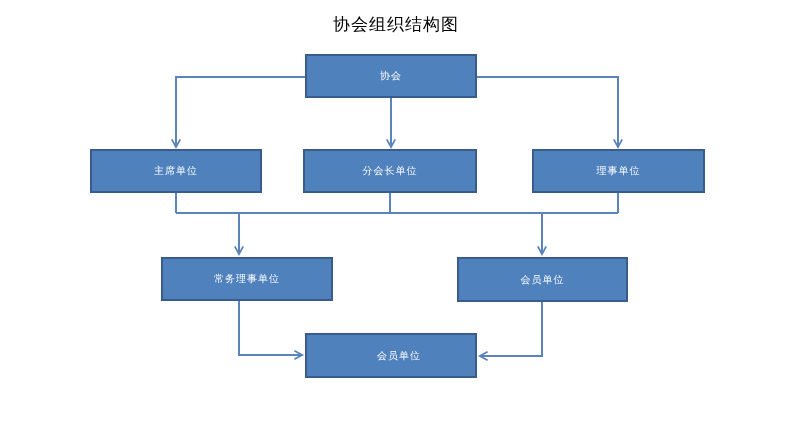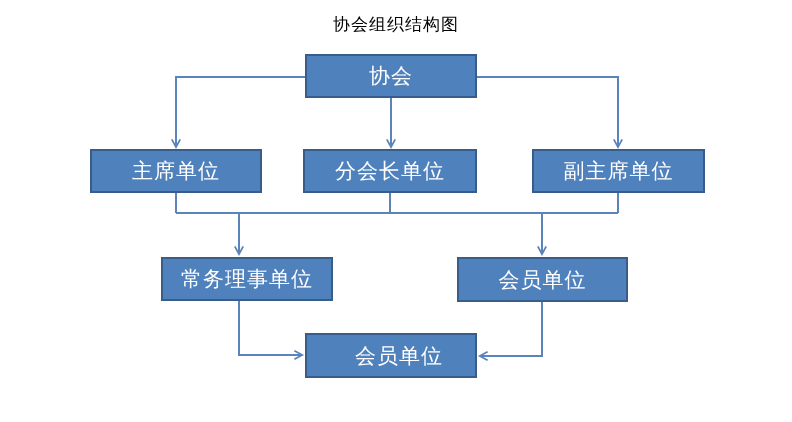--- a/index.html
+++ b/index.html
@@ -43,21 +43,21 @@
     fill: none;
     stroke: var(--connector);
     stroke-width: 1.5;
   }
   .node {
     position: absolute;
     box-sizing: border-box;
     background: var(--box-fill);
     border: 2px solid var(--box-border);
     color: var(--box-text);
-    font-size: 21px;
+    font-size: 10px;
     letter-spacing: 1px;
     display: flex;
     align-items: center;
     justify-content: center;
     text-align: left;
     font-family: Liberation Mono, monospace;
   }
   #node-association      { left: 305px; top: 54px;  width: 172px; height: 44px; }
   #node-chairman         { left: 90px;  top: 149px; width: 172px; height: 44px; }
   #node-branch-president { left: 303px; top: 149px; width: 174px; height: 44px; }
@@ -95,21 +95,21 @@
     <path class="edge" d="M239,301 V355 H301" marker-end="url(#arrow)"></path>
     <path class="edge" d="M542,302 V356 H481" marker-end="url(#arrow)"></path>
   </svg>
 
   <div class="node" id="node-association">协会</div>
 
   <div class="node" id="node-chairman">主席单位</div>
 
   <div class="node" id="node-branch-president">分会长单位</div>
 
-  <div class="node" id="node-vice-chairman">副主席单位</div>
+  <div class="node" id="node-vice-chairman">理事单位</div>
 
   <div class="node" id="node-executive-director">常务理事单位</div>
 
   <div class="node" id="node-director">会员单位</div>
 
   <div class="node" id="node-member">会员单位</div>
 
 </div>
 
 </body></html>

